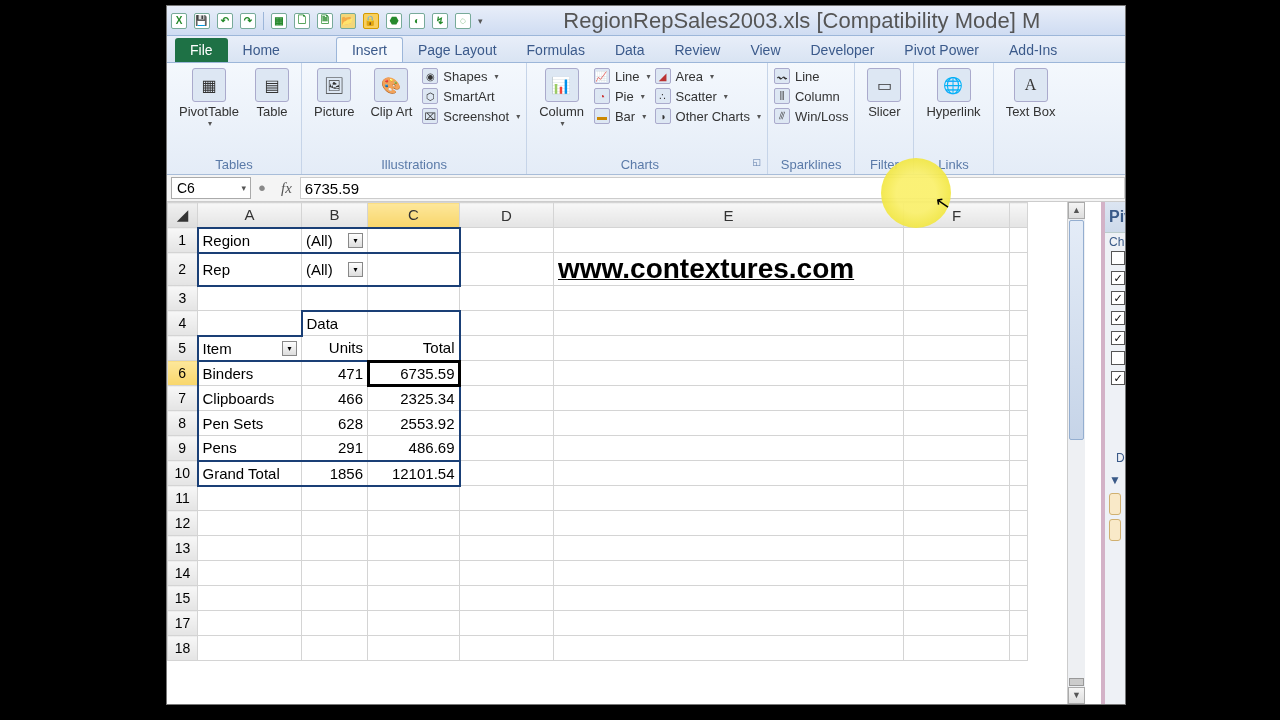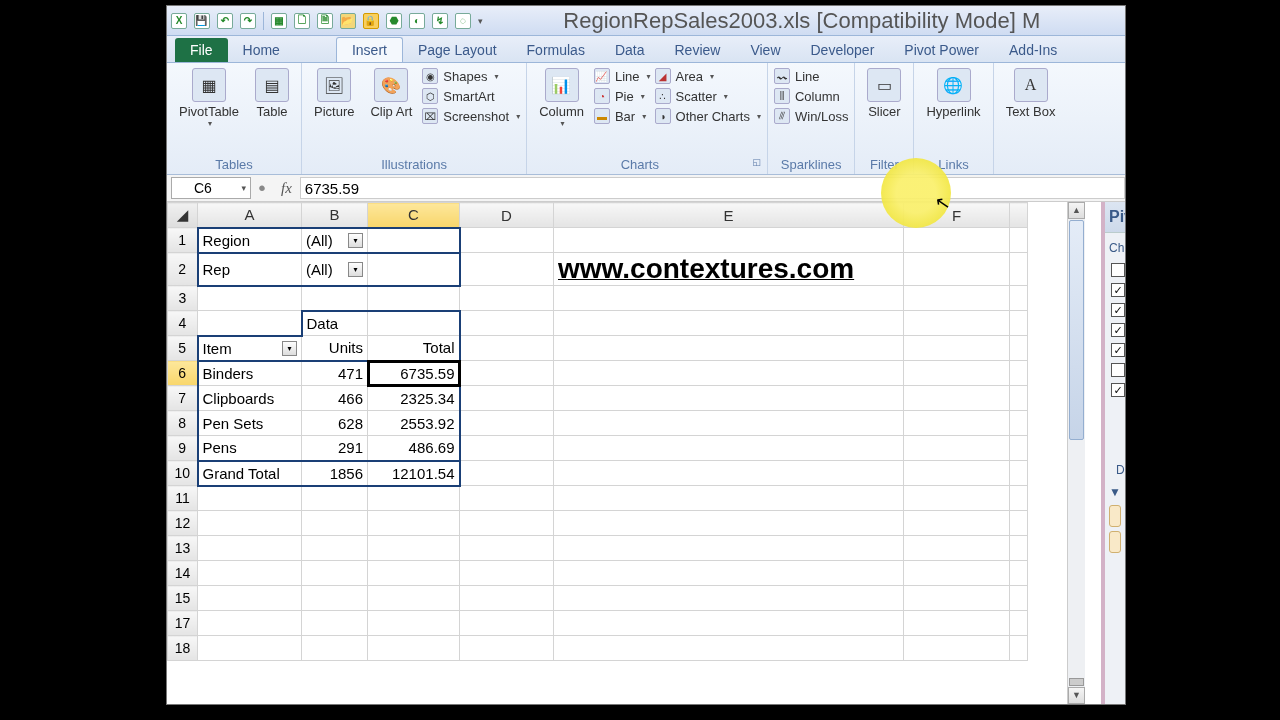--- a/index.html
+++ b/index.html
@@ -27,21 +27,21 @@
 .big-btn { display:flex; flex-direction:column; align-items:center; justify-content:flex-start; padding:2px 6px; cursor:pointer; font-size:13px; color:#333; }
 .big-btn .icon { width:34px; height:34px; margin-bottom:2px; background:#dde7f3; border:1px solid #aac; border-radius:3px; display:flex; align-items:center; justify-content:center; font-size:16px; }
 .small-list { display:flex; flex-direction:column; gap:4px; padding-top:2px; }
 .small-btn { display:flex; align-items:center; gap:5px; font-size:13px; color:#333; cursor:pointer; white-space:nowrap; }
 .small-btn .icon { width:16px; height:16px; background:#dde7f3; border:1px solid #aac; border-radius:2px; display:inline-flex; align-items:center; justify-content:center; font-size:10px; }
 .dd { font-size:8px; color:#555; margin-left:2px; }
 .group-label .dlg { float:right; font-size:9px; color:#5a7aa8; margin-left:6px;}
 
 
 .fx-bar { height:27px; border-bottom:1px solid #ccc; display:flex; align-items:center; background:#f4f4f4; }
-.namebox { width:80px; height:22px; margin-left:4px; border:1px solid #aaa; background:#fff; padding-left:22px; font-size:14px; display:flex; align-items:center; }
+.namebox { width:80px; height:22px; margin-left:4px; border:1px solid #aaa; background:#fff; padding-left:5px; font-size:14px; display:flex; align-items:center; }
 .namebox .dd2 { margin-left:auto; margin-right:4px; font-size:9px; color:#555; }
 .fx-cancel { width:22px; text-align:center; color:#888; font-size:12px;}
 .fx-icon { font-style:italic; font-family: "Times New Roman",serif; font-size:15px; padding:0 8px; color:#555;}
 .fx-value { flex:1; font-size:15px; background:#fff; height:22px; border:1px solid #ccc; padding-left:4px; display:flex; align-items:center;}
 
 
 .sheet-wrap { position:relative; height:calc(100% - 30px - 27px - 112px - 27px); overflow:hidden; background:#fff;}
 table.sheet { border-collapse:collapse; table-layout:fixed; }
 .sheet th, .sheet td { border:1px solid #d4d4d4; height:25px; font-size:15px; padding:0 4px; }
 .sheet thead th { background:linear-gradient(#f7f7f7,#e4e4e4); font-weight:normal; color:#333; text-align:center; }
@@ -59,21 +59,21 @@
 .pv-r { border-right:2px solid #1a3f76 !important; }
 .num { text-align:right; }
 .dd-cell { display:flex; justify-content:space-between; align-items:center; }
 .dd-cell .btn { width:15px; height:15px; border:1px solid #888; background:linear-gradient(#fefefe,#ddd); font-size:8px; display:flex; align-items:center; justify-content:center;}
 
 .watermark { font-size:28px; font-weight:bold; color:#000; }
 
 
 .right-pane { position:absolute; right:0; top:0; width:24px; height:100%; border-left:4px solid #d3b2c7; background:#eef1f6; }
 .right-pane .hdr { background:linear-gradient(#dce5f2,#cdd9ea); font-size:16px; font-weight:bold; color:#3a5a88; padding:6px 4px; border-bottom:1px solid #bcc; }
-.right-pane .lbl { font-size:12px; color:#3a5a88; padding:8px 4px; }
+.right-pane .lbl { font-size:12px; color:#3a5a88; padding:2px 4px; }
 .checks { padding-left:6px; display:flex; flex-direction:column; gap:6px; }
 .chk { width:14px; height:14px; border:1px solid #555; background:#fff; font-size:11px; line-height:12px; text-align:center; }
 .right-pane .drag-lbl { font-size:12px; color:#3a5a88; padding:6px 11px; margin-top:60px;}
 .drop { margin:4px; height:22px; background:#f9e9c8; border:1px solid #d0b070; border-radius:3px;}
 
 
 .vscroll { position:absolute; right:40px; top:0; width:18px; height:100%; background:#eef0f3; border-left:1px solid #ccc;}
 .vscroll .arrow { height:17px; background:linear-gradient(#f5f5f5,#ddd); border:1px solid #aaa; font-size:9px; text-align:center; line-height:15px; color:#555;}
 .vscroll .thumb { position:absolute; top:18px; left:1px; right:1px; height:220px; background:linear-gradient(#e4ecf7,#c6d4e8); border:1px solid #94aed0; border-radius:2px;}
 .vscroll .split { position:absolute; bottom:18px; left:1px; right:1px; height:8px; background:#ccc; border:1px solid #999;}

